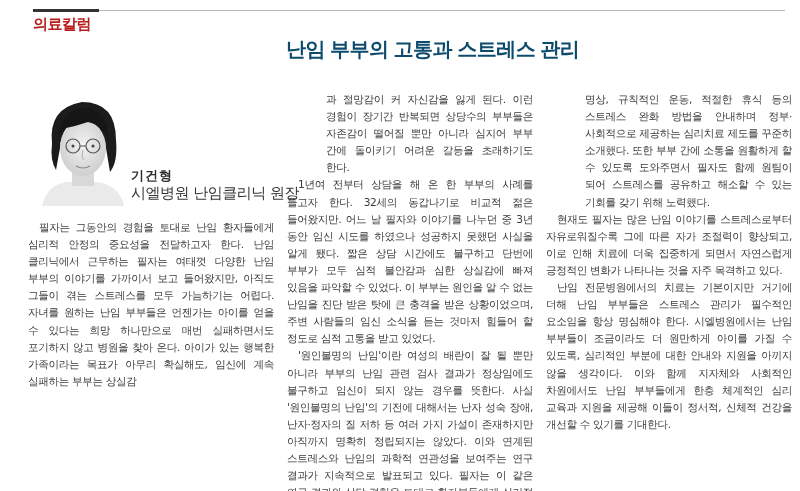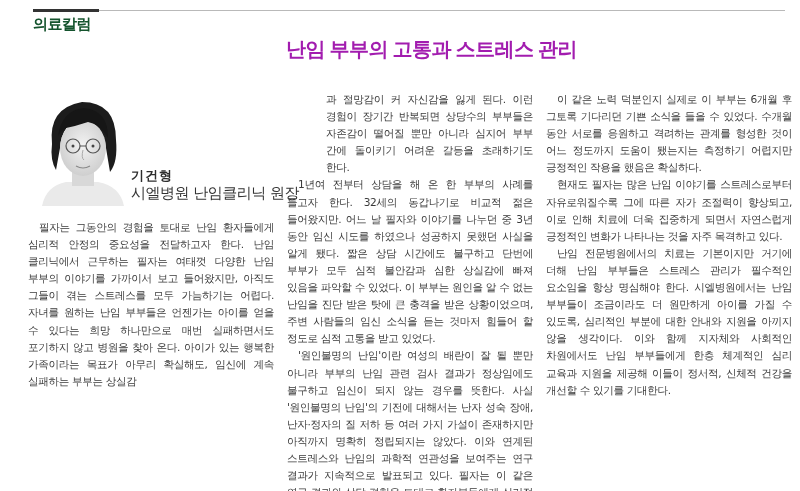--- a/index.html
+++ b/index.html
@@ -2,23 +2,23 @@
 <html><head>
 <meta charset="utf-8">
 <style>
   * { margin: 0; padding: 0; box-sizing: border-box; }
   html, body { width: 800px; height: 491px; overflow: hidden; background: #ffffff; }
   body { font-family: "DejaVu Sans", "Liberation Sans", sans-serif; color: #2a2a2a; position: relative; }
 
   .top-rule { position: absolute; left: 33px; top: 10px; width: 752px; height: 1px; background: #b9b9b9; }
   .top-rule-accent { position: absolute; left: 33px; top: 9px; width: 66px; height: 3px; background: #333333; }
 
-  .section-label { position: absolute; left: 33px; top: 15px; font-size: 15px; font-weight: bold; color: #14532d; letter-spacing: -0.5px; }
+  .section-label { position: absolute; left: 33px; top: 15px; font-size: 15px; font-weight: bold; color: #b91c1c; letter-spacing: -0.5px; }
 
-  .headline { position: absolute; left: 286px; top: 36px; width: 470px; font-family: Liberation Serif, serif; font-size: 20px; color: #a21caf; letter-spacing: -0.5px; white-space: nowrap; }
+  .headline { position: absolute; left: 286px; top: 36px; width: 470px; font-family: Liberation Sans, sans-serif; font-size: 20px; color: #0c4a6e; letter-spacing: -0.5px; white-space: nowrap; }
 
   .portrait { position: absolute; left: 36px; top: 88px; width: 92px; height: 118px; overflow: hidden; background: #ffffff; }
   .byline { position: absolute; left: 131px; top: 167px; }
   .byline-name { font-size: 13px; font-weight: bold; color: #2e2e2e; letter-spacing: 1px; line-height: 17px; }
   .byline-title { font-size: 15px; color: #333333; letter-spacing: -0.5px; line-height: 16px; margin-top: 1px; }
 
   .col { position: absolute; font-size: 10.6px; line-height: 17.1px; color: #3a3a3a; text-align: justify; letter-spacing: -0.35px; word-break: keep-all; }
   .col p { text-indent: 11px; }
   .col p.cont { text-indent: 0; margin-left: 39px; }
   .col-1 { left: 28px; top: 219px; width: 246px; }
@@ -76,16 +76,16 @@
 </div>
 
 <div class="col col-2">
   <p class="cont">과 절망감이 커 자신감을 잃게 된다. 이런 경험이 장기간 반복되면 상당수의 부부들은 자존감이 떨어질 뿐만 아니라 심지어 부부 간에 돌이키기 어려운 갈등을 초래하기도 한다.</p>
   <p>1년여 전부터 상담을 해 온 한 부부의 사례를 들고자 한다. 32세의 동갑나기로 비교적 젊은 들어왔지만. 어느 날 필자와 이야기를 나누던 중 3년 동안 임신 시도를 하였으나 성공하지 못했던 사실을 알게 됐다. 짧은 상담 시간에도 불구하고 단번에 부부가 모두 심적 불안감과 심한 상실감에 빠져 있음을 파악할 수 있었다. 이 부부는 원인을 알 수 없는 난임을 진단 받은 탓에 큰 충격을 받은 상황이었으며, 주변 사람들의 임신 소식을 듣는 것마저 힘들어 할 정도로 심적 고통을 받고 있었다.</p>
   <p>'원인불명의 난임'이란 여성의 배란이 잘 될 뿐만 아니라 부부의 난임 관련 검사 결과가 정상임에도 불구하고 임신이 되지 않는 경우를 뜻한다. 사실 '원인불명의 난임'의 기전에 대해서는 난자 성숙 장애, 난자·정자의 질 저하 등 여러 가지 가설이 존재하지만 아직까지 명확히 정립되지는 않았다. 이와 연계된 스트레스와 난임의 과학적 연관성을 보여주는 연구 결과가 지속적으로 발표되고 있다. 필자는 이 같은 연구 결과와 상담 경험을 토대로 환자분들에게 심리적 안정이 난임 치료에 미치는 영향의 중요성을 강조하고 있다.</p>
 
 </div>
 
 <div class="col col-3">
-  <p>이 같은 노력 덕분인지 실제로 이 부부는 6개월 후 그토록 기다리던 기쁜 소식을 들을 수 있었다. 수개월 동안 서로를 응원하고 격려하는 관계를 형성한 것이 어느 정도까지 도움이 됐는지는 측정하기 어렵지만 긍정적인 작용을 했음은 확실하다.</p>
+  <p class="cont">명상, 규칙적인 운동, 적절한 휴식 등의 스트레스 완화 방법을 안내하며 정부·사회적으로 제공하는 심리치료 제도를 꾸준히 소개했다. 또한 부부 간에 소통을 원활하게 할 수 있도록 도와주면서 필자도 함께 원팀이 되어 스트레스를 공유하고 해소할 수 있는 기회를 갖기 위해 노력했다.</p>
   <p>현재도 필자는 많은 난임 이야기를 스트레스로부터 자유로워질수록 그에 따른 자가 조절력이 향상되고, 이로 인해 치료에 더욱 집중하게 되면서 자연스럽게 긍정적인 변화가 나타나는 것을 자주 목격하고 있다.</p>
   <p>난임 전문병원에서의 치료는 기본이지만 거기에 더해 난임 부부들은 스트레스 관리가 필수적인 요소임을 항상 명심해야 한다. 시엘병원에서는 난임 부부들이 조금이라도 더 원만하게 아이를 가질 수 있도록, 심리적인 부분에 대한 안내와 지원을 아끼지 않을 생각이다. 이와 함께 지자체와 사회적인 차원에서도 난임 부부들에게 한층 체계적인 심리 교육과 지원을 제공해 이들이 정서적, 신체적 건강을 개선할 수 있기를 기대한다.</p>
 </div>
 
 </body></html>

